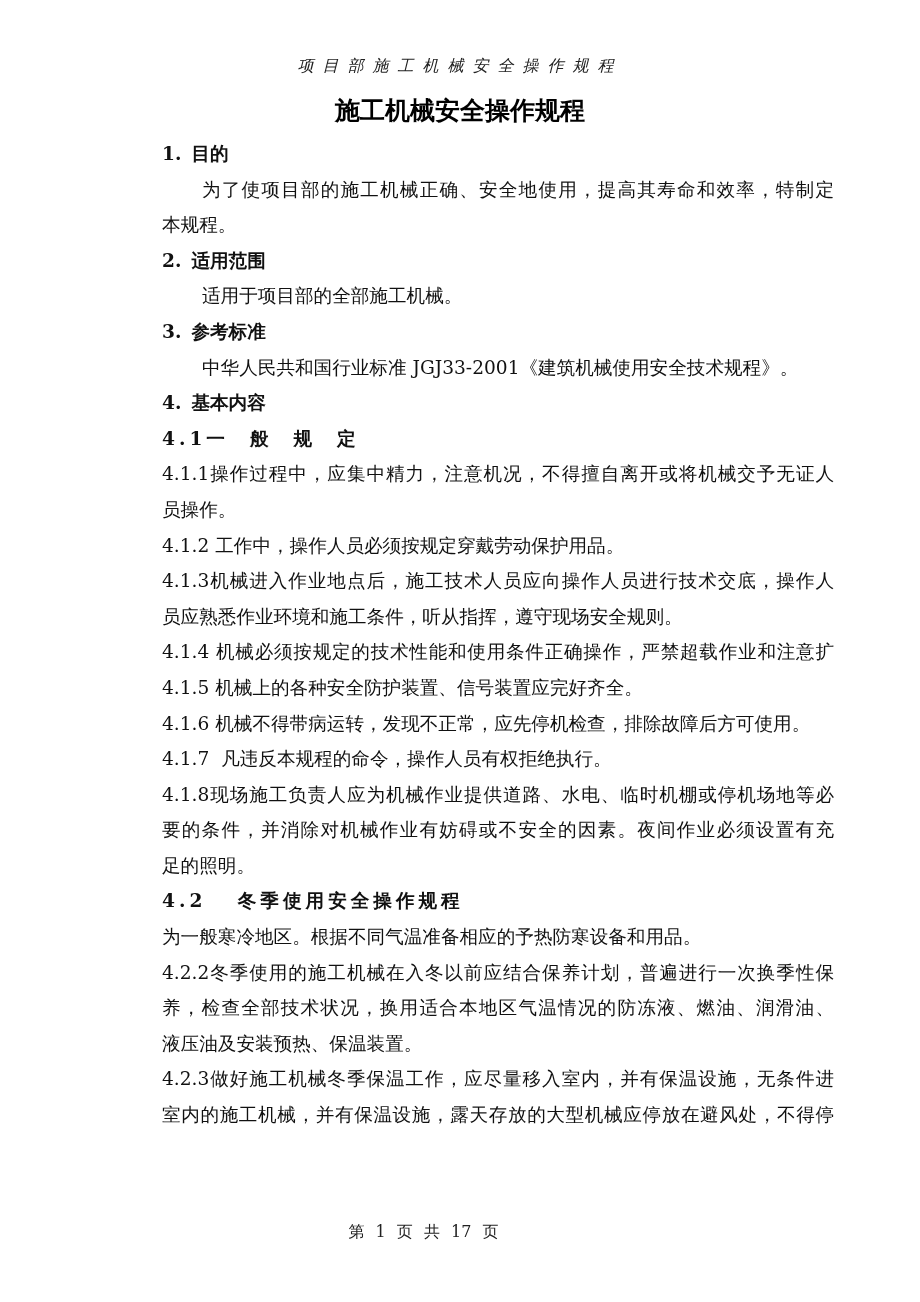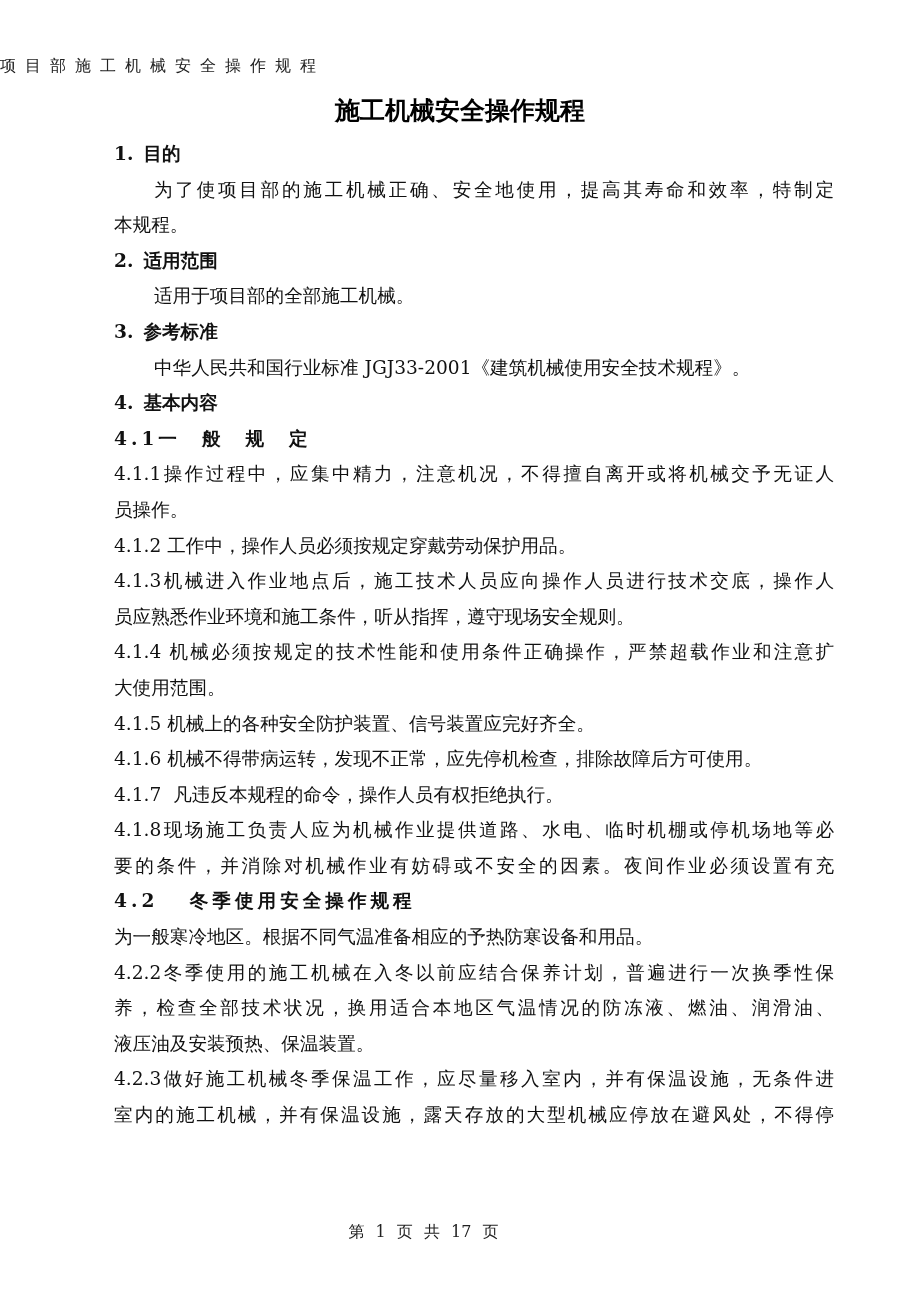--- a/index.html
+++ b/index.html
@@ -3,32 +3,32 @@
 <meta charset="utf-8">
 <style>
   html, body { margin: 0; padding: 0; background: #ffffff; }
   body {
     width: 920px; height: 1302px; position: relative; overflow: hidden;
     font-family: "DejaVu Serif", "Liberation Serif", serif;
     color: #111111;
   }
   .page-header {
     position: absolute; top: 56px; left: 0; width: 920px;
-    font-size: 16px; letter-spacing: 9px; color: #222;
+    text-align: center; font-size: 16px; letter-spacing: 9px; color: #222; font-style: italic;
   }
   .doc-title {
     position: absolute; top: 94px; left: 0; width: 920px;
     text-align: center; font-size: 25px; font-weight: bold;
     font-family: "DejaVu Sans", "Liberation Sans", sans-serif; color: #000;
   }
   .body-text {
     position: absolute; top: 136px; left: 114px; width: 720px;
     font-size: 18.6px; line-height: 35.6px;
   }
-  .line { white-space: nowrap; height: 35.6px; overflow: visible; }
+  .line { white-space: nowrap; height: 35.6px; overflow: visible; margin-left: 48px; }
   .sec-head {
     font-weight: bold; font-family: "DejaVu Sans", "Liberation Sans", sans-serif;
     font-size: 18.6px;
   }
   .sec-head .num { font-family: "DejaVu Serif", serif; margin-right: 10px; }
   .indent { padding-left: 40px; }
   .subsec {
     text-align: left; font-weight: bold; letter-spacing: 4px;
     font-size: 18.6px;
   }
@@ -68,26 +68,26 @@
   </div>
 
   <div class="line subsec" style="white-space:pre;">4.1一  般  规  定</div>
 
   <div class="line just">4.1.1操作过程中，应集中精力，注意机况，不得擅自离开或将机械交予无证人</div>
   <div class="line">员操作。</div>
   <div class="line">4.1.2 工作中，操作人员必须按规定穿戴劳动保护用品。</div>
   <div class="line just">4.1.3机械进入作业地点后，施工技术人员应向操作人员进行技术交底，操作人</div>
   <div class="line">员应熟悉作业环境和施工条件，听从指挥，遵守现场安全规则。</div>
   <div class="line just">4.1.4 机械必须按规定的技术性能和使用条件正确操作，严禁超载作业和注意扩</div>
-  <div class="line">大使用范围。</div>
   <div class="line">4.1.5 机械上的各种安全防护装置、信号装置应完好齐全。</div>
   <div class="line">4.1.6 机械不得带病运转，发现不正常，应先停机检查，排除故障后方可使用。</div>
   <div class="line" style="white-space:pre;">4.1.7  凡违反本规程的命令，操作人员有权拒绝执行。</div>
   <div class="line just">4.1.8现场施工负责人应为机械作业提供道路、水电、临时机棚或停机场地等必</div>
   <div class="line just">要的条件，并消除对机械作业有妨碍或不安全的因素。夜间作业必须设置有充</div>
+  <div class="line">足的照明。</div>
 
   <div class="line subsec" style="white-space:pre;">4.2   冬季使用安全操作规程</div>
 
   <div class="line">为一般寒冷地区。根据不同气温准备相应的予热防寒设备和用品。</div>
   <div class="line just">4.2.2冬季使用的施工机械在入冬以前应结合保养计划，普遍进行一次换季性保</div>
   <div class="line just">养，检查全部技术状况，换用适合本地区气温情况的防冻液、燃油、润滑油、</div>
   <div class="line">液压油及安装预热、保温装置。</div>
   <div class="line just">4.2.3做好施工机械冬季保温工作，应尽量移入室内，并有保温设施，无条件进</div>
   <div class="line just">室内的施工机械，并有保温设施，露天存放的大型机械应停放在避风处，不得停</div>
 </div>

